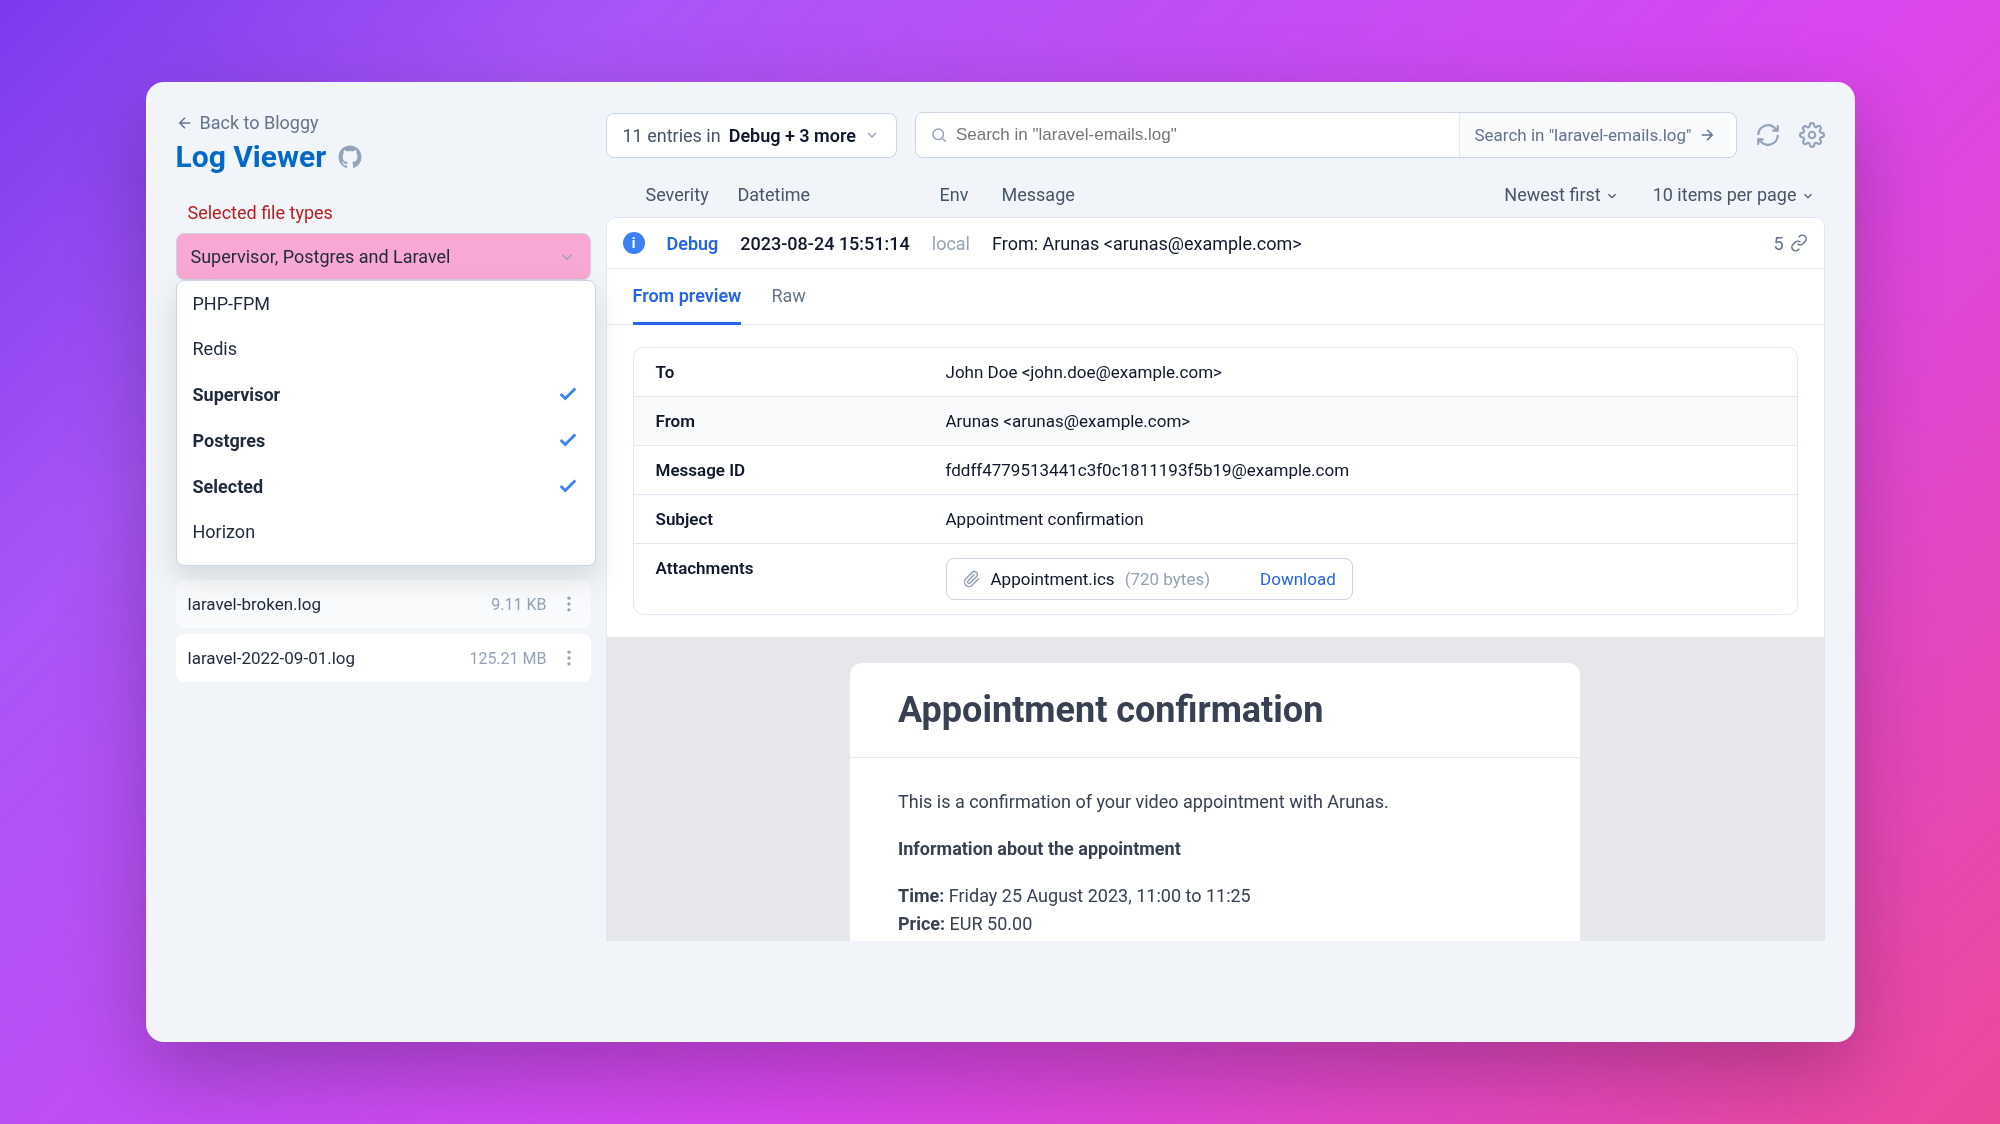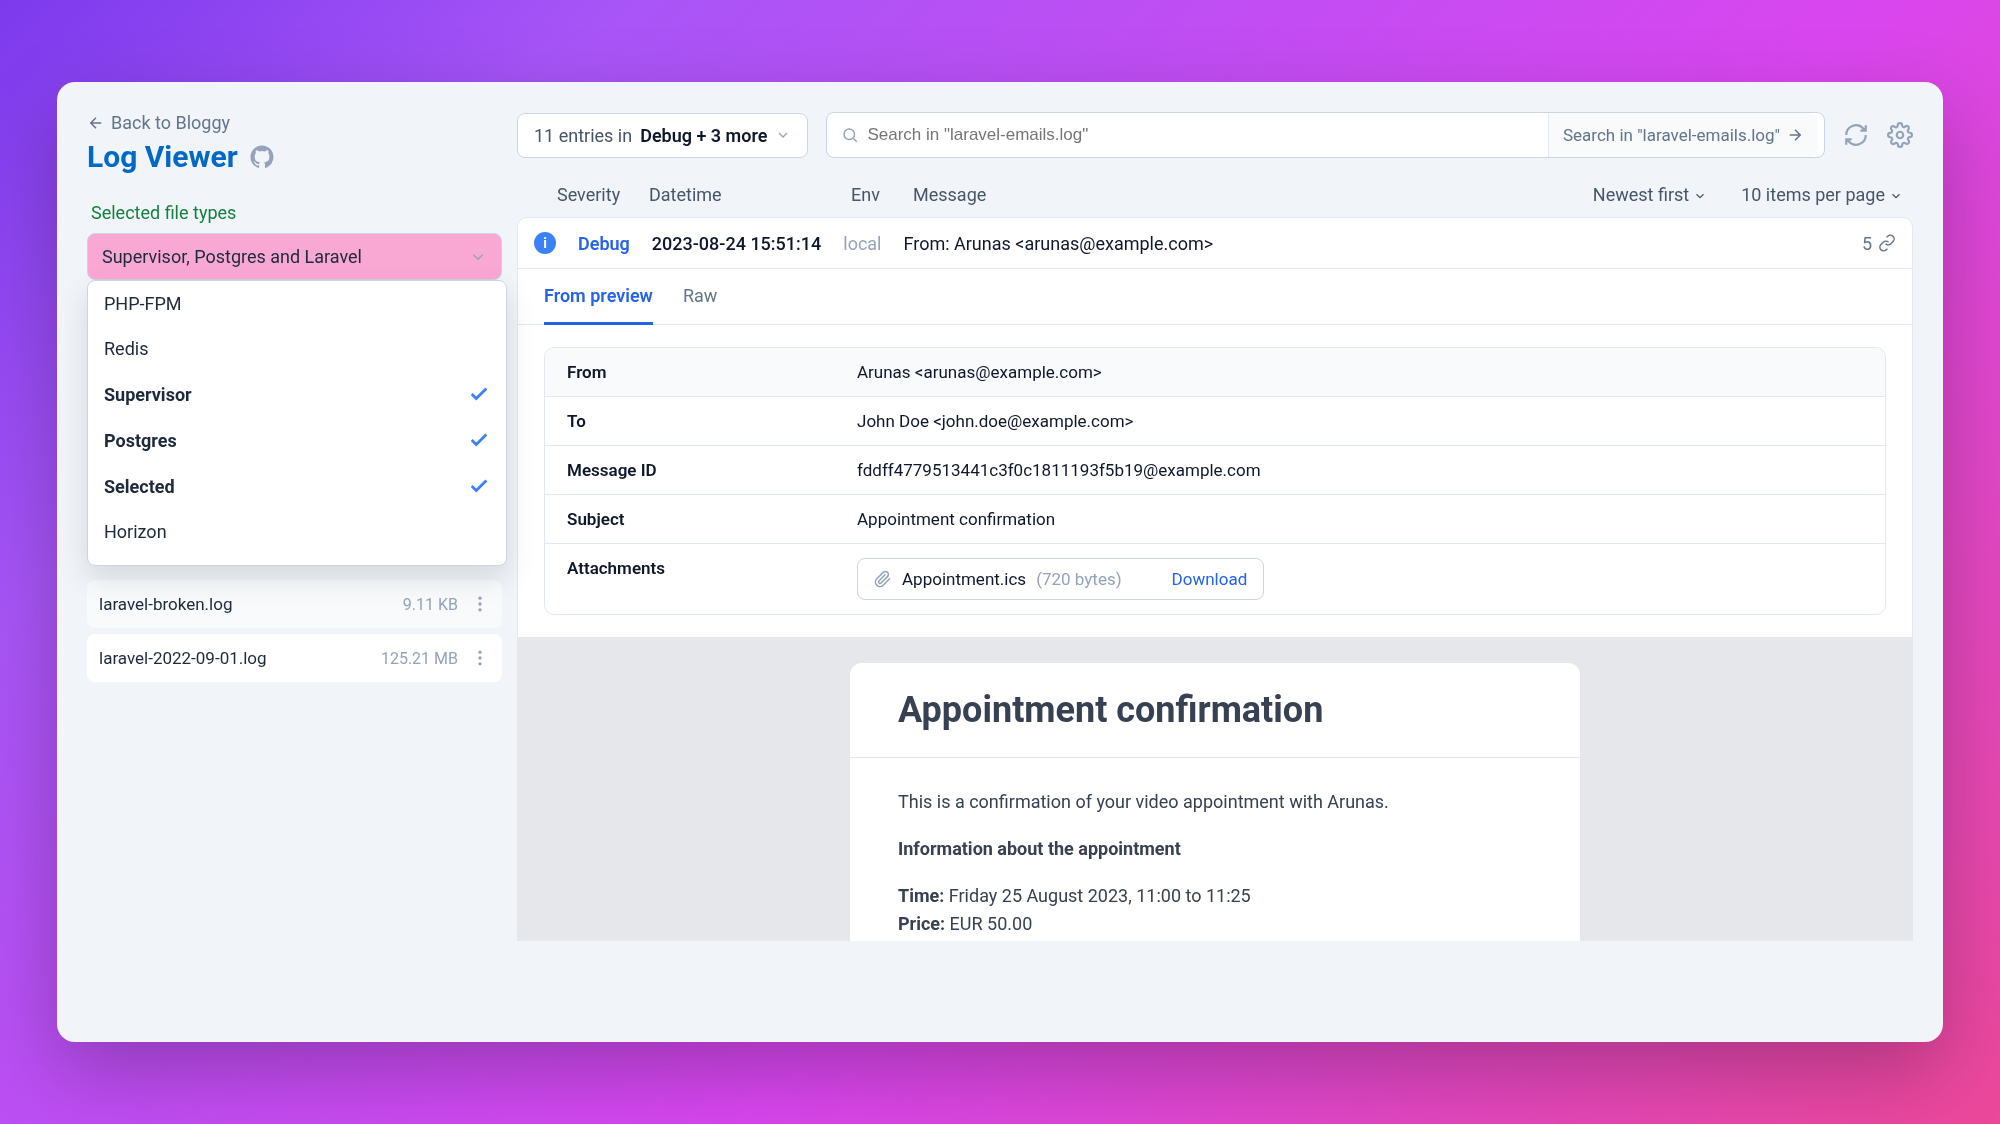--- a/index.html
+++ b/index.html
@@ -3,35 +3,35 @@
 <meta charset="utf-8">
 <style>
 * { box-sizing: border-box; margin: 0; padding: 0; }
 body {
   font-family: -apple-system, BlinkMacSystemFont, "Segoe UI", Roboto, Helvetica, Arial, sans-serif;
   background: linear-gradient(135deg, #7c3aed 0%, #a855f7 20%, #d946ef 60%, #ec4899 100%);
   width: 2000px; height: 1124px; overflow: hidden;
   display: flex; align-items: center; justify-content: center;
 }
 .window {
-  width: 1886px; height: 960px; background: #f1f5f9;
+  width: 1709px; height: 960px; background: #f1f5f9;
   border-radius: 18px; overflow: hidden; display: flex;
   box-shadow: 0 30px 80px rgba(0,0,0,.25);
 }
 .sidebar { width: 430px; padding: 30px 0 0 30px; flex-shrink: 0; position: relative; }
 .main { flex: 1; padding: 30px 30px 0 30px; min-width: 0; }
 
 .back-link { display: flex; align-items: center; gap: 6px; color: #64748b; font-size: 18px; cursor: pointer; margin-bottom: 6px; }
 .back-link svg { width: 18px; height: 18px; }
 
 .title-row { display: flex; align-items: center; gap: 12px; margin-bottom: 28px; }
 .app-title { font-size: 30px; font-weight: 700; color: #0369c7; }
 .github-ic { width: 24px; height: 24px; color: #94a3b8; }
 
-.label { color: #15803d; font-size: 18px; margin-bottom: 10px; padding-left: 4px; }
+.label { color: #b91c1c; font-size: 18px; margin-bottom: 10px; padding-left: 4px; margin-left: 8px; }
 
 .select-box {
   background: #f9a8d4; border: 1px solid #cbd5e1; border-radius: 8px;
   padding: 12px 14px; display: flex; align-items: center; justify-content: space-between;
   font-size: 18px; color: #1e293b; cursor: pointer; width: 415px;
 }
 .select-box svg { width: 18px; height: 18px; color: #94a3b8; }
 
 .dropdown {
   position: absolute; background: #fff; border: 1px solid #cbd5e1; border-radius: 8px;
@@ -268,27 +268,27 @@
       </span>
     </div>
 
     <div class="tabs">
       <div class="tab active">From preview</div>
       <div class="tab">Raw</div>
     </div>
 
     <div class="detail-panel">
       <div class="meta-table">
+        <div class="meta-row">
+            <div class="meta-key">To</div>
+            <div class="meta-val">John Doe &lt;john.doe@example.com&gt;</div>
+          </div>
         <div class="meta-row h">
             <div class="meta-key">From</div>
             <div class="meta-val">Arunas &lt;arunas@example.com&gt;</div>
-          </div>
-        <div class="meta-row">
-            <div class="meta-key">To</div>
-            <div class="meta-val">John Doe &lt;john.doe@example.com&gt;</div>
           </div>
         <div class="meta-row">
             <div class="meta-key">Message ID</div>
             <div class="meta-val">fddff4779513441c3f0c1811193f5b19@example.com</div>
           </div>
         <div class="meta-row">
             <div class="meta-key">Subject</div>
             <div class="meta-val">Appointment confirmation</div>
           </div>
         <div class="meta-row">

